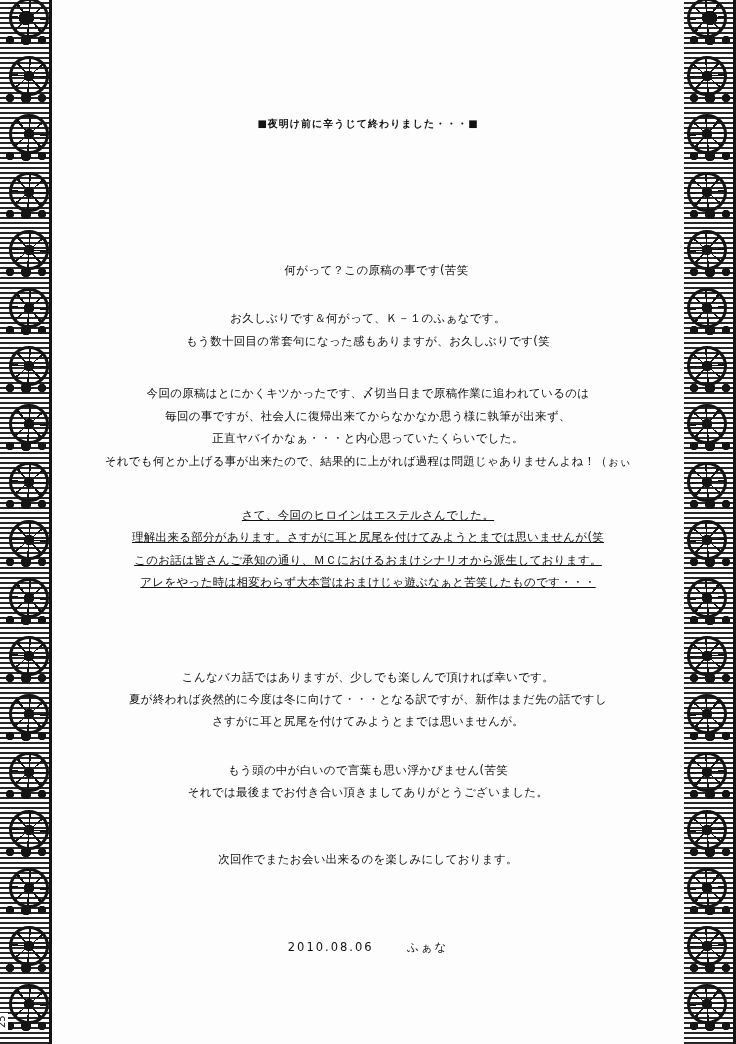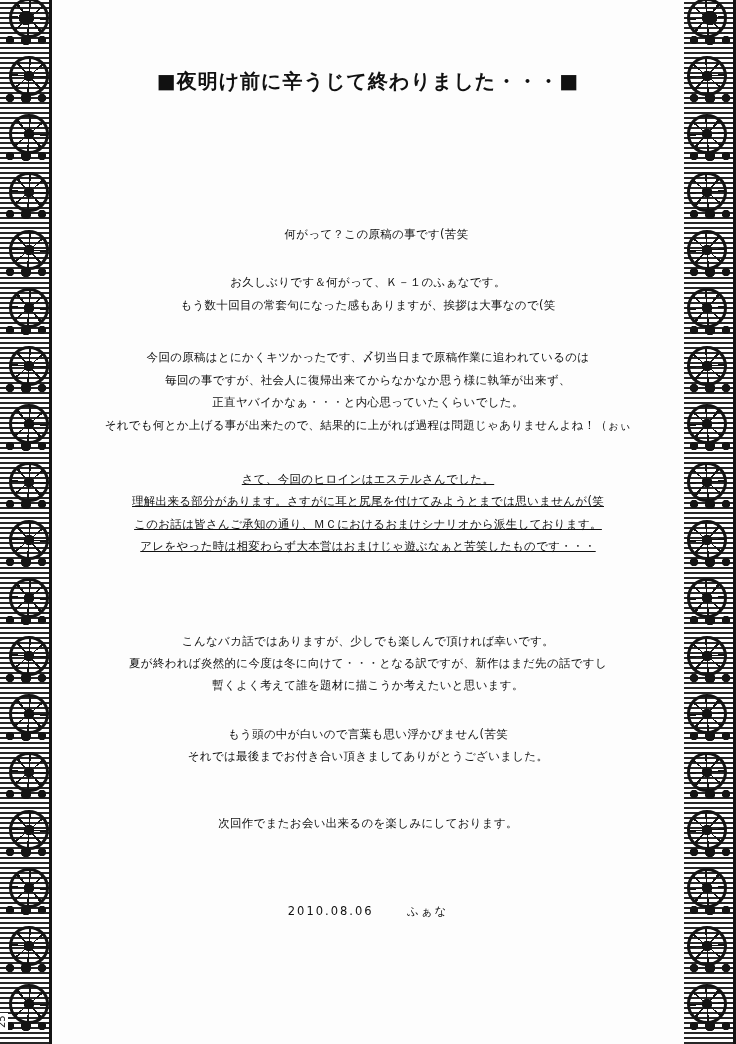--- a/index.html
+++ b/index.html
@@ -97,22 +97,22 @@
   .content {
     position: absolute;
     left: 52px;
     top: 0;
     width: 632px;
     height: 1044px;
     text-align: center;
   }
   .doc-title {
     margin: 0;
-    padding-top: 68px;
-    font-size: 20px;
+    padding-top: 117px;
+    font-size: 10px;
     font-weight: bold;
     letter-spacing: 1px;
     color: #111;
   }
   .block {
     font-size: 11.5px;
     line-height: 1.95;
     color: #111;
     letter-spacing: 0.3px;
   }
@@ -201,41 +201,41 @@
   <div class="content">
 
     <h1 class="doc-title">■夜明け前に辛うじて終わりました・・・■</h1>
 
     <div class="block b1">
       <p>何がって？この原稿の事です(苦笑</p>
     </div>
 
     <div class="block b2">
       <p>お久しぶりです＆何がって、Ｋ－１のふぁなです。</p>
-      <p>もう数十回目の常套句になった感もありますが、挨拶は大事なので(笑</p>
+      <p>もう数十回目の常套句になった感もありますが、お久しぶりです(笑</p>
     </div>
 
     <div class="block b3">
       <p>今回の原稿はとにかくキツかったです、〆切当日まで原稿作業に追われているのは</p>
       <p>毎回の事ですが、社会人に復帰出来てからなかなか思う様に執筆が出来ず、</p>
       <p>正直ヤバイかなぁ・・・と内心思っていたくらいでした。</p>
       <p>それでも何とか上げる事が出来たので、結果的に上がれば過程は問題じゃありませんよね！（ぉぃ</p>
     </div>
 
     <div class="block b4">
       <p>さて、今回のヒロインはエステルさんでした。</p>
       <p>理解出来る部分があります。さすがに耳と尻尾を付けてみようとまでは思いませんが(笑</p>
       <p>このお話は皆さんご承知の通り、ＭＣにおけるおまけシナリオから派生しております。</p>
       <p>アレをやった時は相変わらず大本営はおまけじゃ遊ぶなぁと苦笑したものです・・・</p>
     </div>
 
     <div class="block b5">
       <p>こんなバカ話ではありますが、少しでも楽しんで頂ければ幸いです。</p>
       <p>夏が終われば炎然的に今度は冬に向けて・・・となる訳ですが、新作はまだ先の話ですし</p>
-      <p>暫くよく考えて誰を題材に描こうか考えたいと思います。</p>
+      <p>さすがに耳と尻尾を付けてみようとまでは思いませんが。</p>
     </div>
 
     <div class="block b6">
       <p>もう頭の中が白いので言葉も思い浮かびません(苦笑</p>
       <p>それでは最後までお付き合い頂きましてありがとうございました。</p>
     </div>
 
     <div class="block b7">
       <p>次回作でまたお会い出来るのを楽しみにしております。</p>
     </div>

